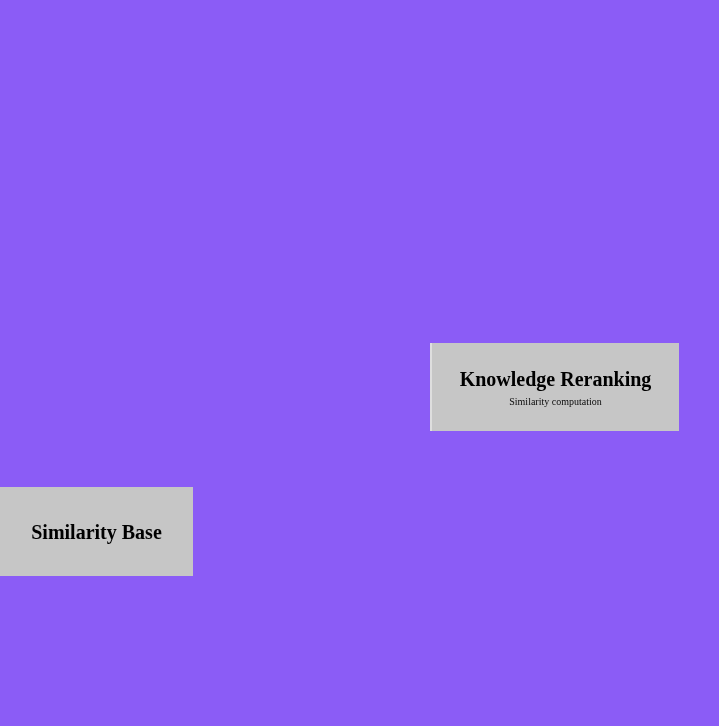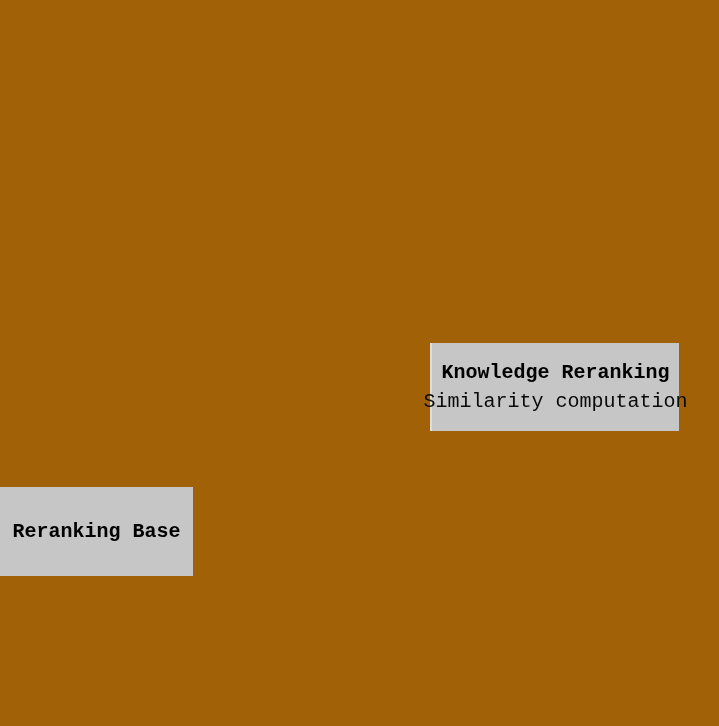--- a/index.html
+++ b/index.html
@@ -27,21 +27,21 @@
   }
   .node-title {
     font-weight: bold;
     font-size: 20px;
     line-height: 1.2;
     color: #000000;
     white-space: nowrap;
   }
   .node-subtitle {
     font-weight: normal;
-    font-size: 20px;
+    font-size: 10px;
     line-height: 1.2;
     color: #0a0a0a;
     white-space: nowrap;
   }
   .node-knowledge-reranking {
     left: 430px;
     top: 343px;
     width: 249px;
     height: 88px;
     border-left: 2px solid #dedede;
@@ -49,24 +49,24 @@
   .node-knowledge-base {
     left: 0px;
     top: 487px;
     width: 193px;
     height: 89px;
   }
 </style>
 </head>
 <body>
 
-<div class="canvas" style="background: #a16207; font-family: Liberation Mono, monospace;">
+<div class="canvas" style="background: #8b5cf6;">
 
   <div class="node node-knowledge-reranking" style="background: rgb(198, 198, 198);">
     <div class="node-title">Knowledge Reranking</div>
     <div class="node-subtitle">Similarity computation</div>
   </div>
 
   <div class="node node-knowledge-base" style="background: rgb(198, 198, 198);">
-    <div class="node-title">Reranking Base</div>
+    <div class="node-title">Similarity Base</div>
   </div>
 
 </div>
 
 </body></html>

